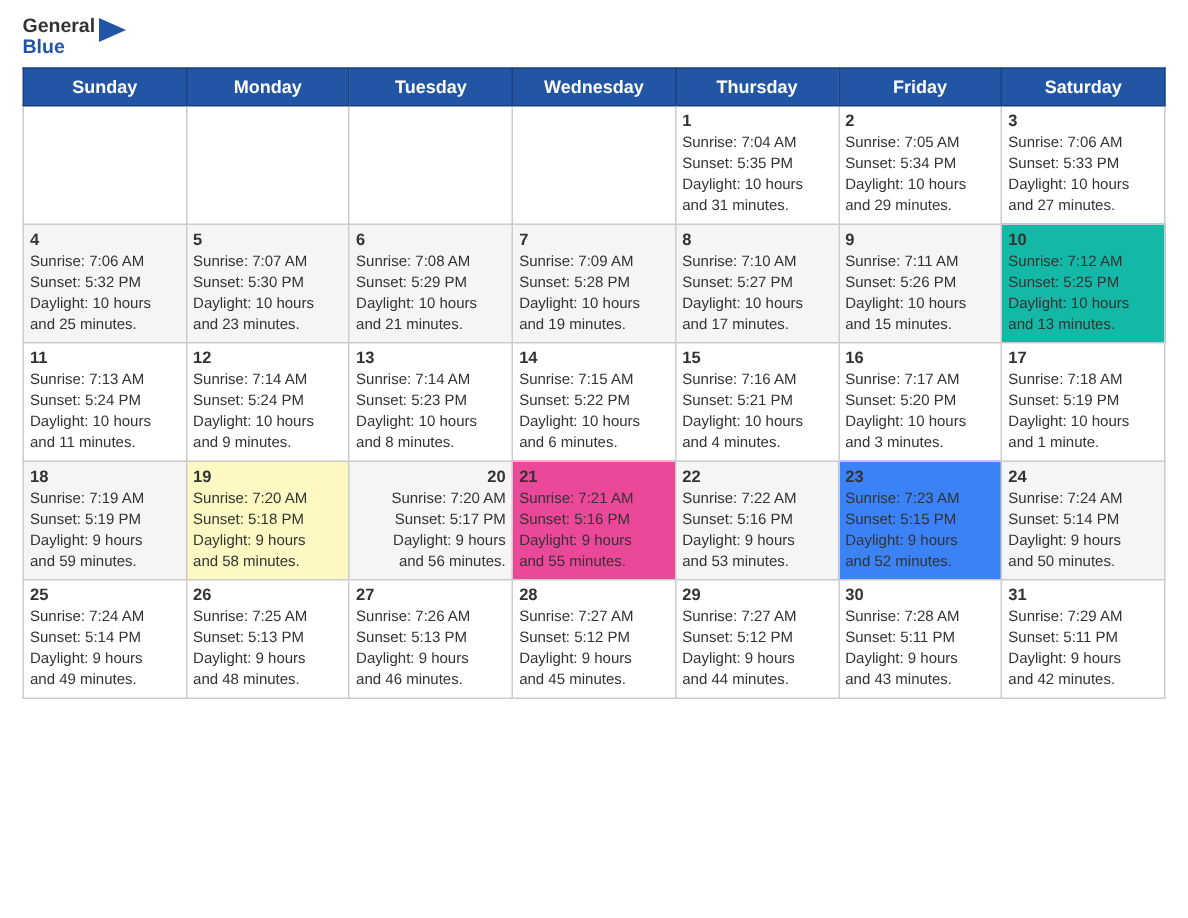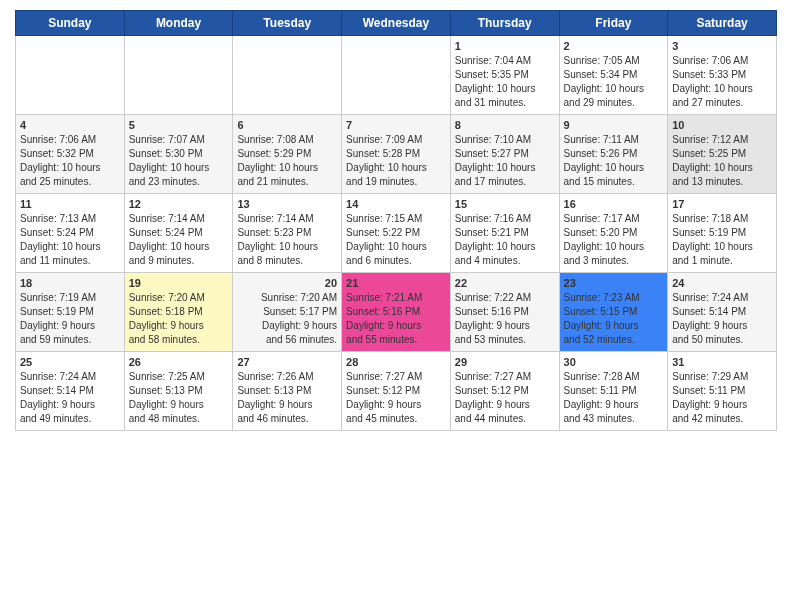--- a/index.html
+++ b/index.html
@@ -75,20 +75,35 @@
       line-height: 1.4;
     }
     .empty-cell {
       background: #fff !important;
     }
   </style>
 </head>
 <body>
 
 <div class="container">
+  <div class="header">
+    <div class="logo">
+  <div style="display:flex;flex-direction:column;line-height:1.1;">
+    <span style="font-size:13px;font-weight:bold;color:#333;">General</span>
+    <span style="font-size:13px;font-weight:bold;color:#2255a4;">Blue</span>
+  </div>
+  <svg width="18" height="22" viewBox="0 0 18 22" style="margin-left:1px;margin-top:-2px;">
+    <polygon points="0,0 18,8 0,16" fill="#2255a4"></polygon>
+  </svg>
+</div>
+    <div class="title-block">
+      <div class="month-title"></div>
+      <div class="location-title"></div>
+    </div>
+  </div>
 
   <table class="calendar">
     <thead>
       <tr>
       <th>Sunday</th>
           <th>Monday</th>
           <th>Tuesday</th>
           <th>Wednesday</th>
           <th>Thursday</th>
           <th>Friday</th>
@@ -132,21 +147,21 @@
             <div class="day-info">Sunrise: 7:09 AM<br>Sunset: 5:28 PM<br>Daylight: 10 hours<br>and 19 minutes.</div>
           </td>
           <td style="background: rgb(245, 245, 245);">
             <span class="day-num">8</span>
             <div class="day-info">Sunrise: 7:10 AM<br>Sunset: 5:27 PM<br>Daylight: 10 hours<br>and 17 minutes.</div>
           </td>
           <td style="background: rgb(245, 245, 245);">
             <span class="day-num">9</span>
             <div class="day-info">Sunrise: 7:11 AM<br>Sunset: 5:26 PM<br>Daylight: 10 hours<br>and 15 minutes.</div>
           </td>
-          <td style="background: #e5e5e5; margin-left: 11px;">
+          <td style="background: #14b8a6; margin-left: 11px;">
             <span class="day-num">10</span>
             <div class="day-info">Sunrise: 7:12 AM<br>Sunset: 5:25 PM<br>Daylight: 10 hours<br>and 13 minutes.</div>
           </td>
         </tr>
         <tr>
           <td>
             <span class="day-num">11</span>
             <div class="day-info">Sunrise: 7:13 AM<br>Sunset: 5:24 PM<br>Daylight: 10 hours<br>and 11 minutes.</div>
           </td>
           <td>

